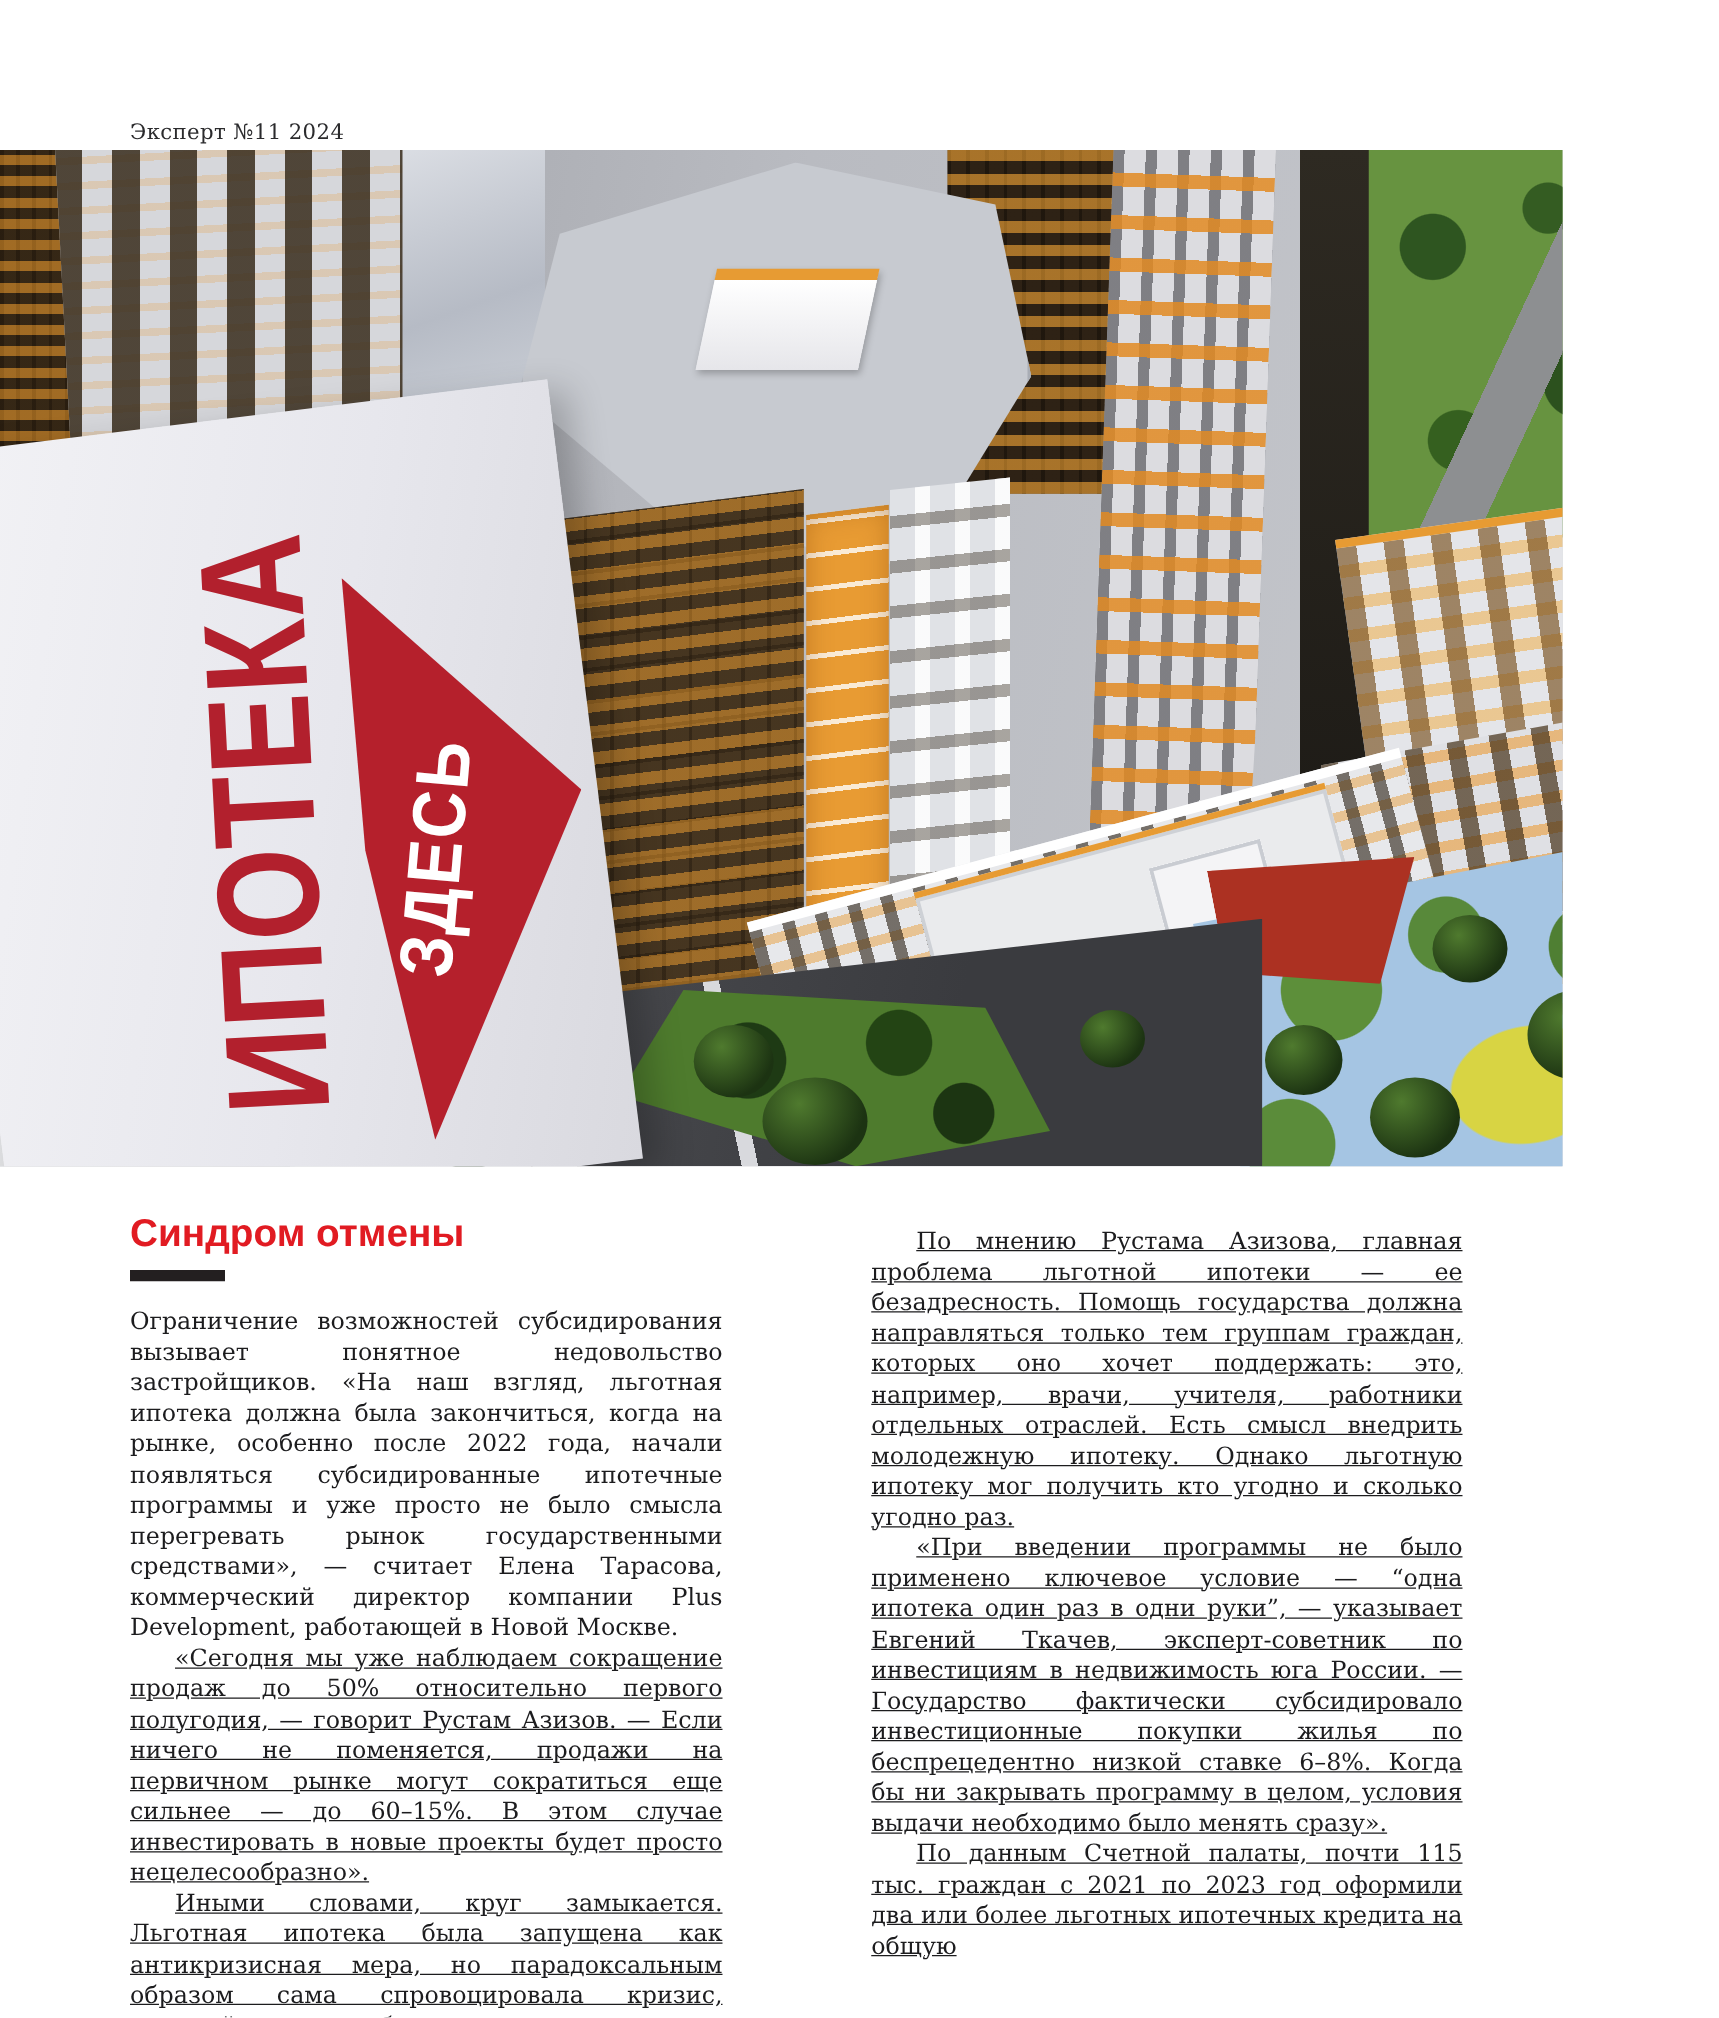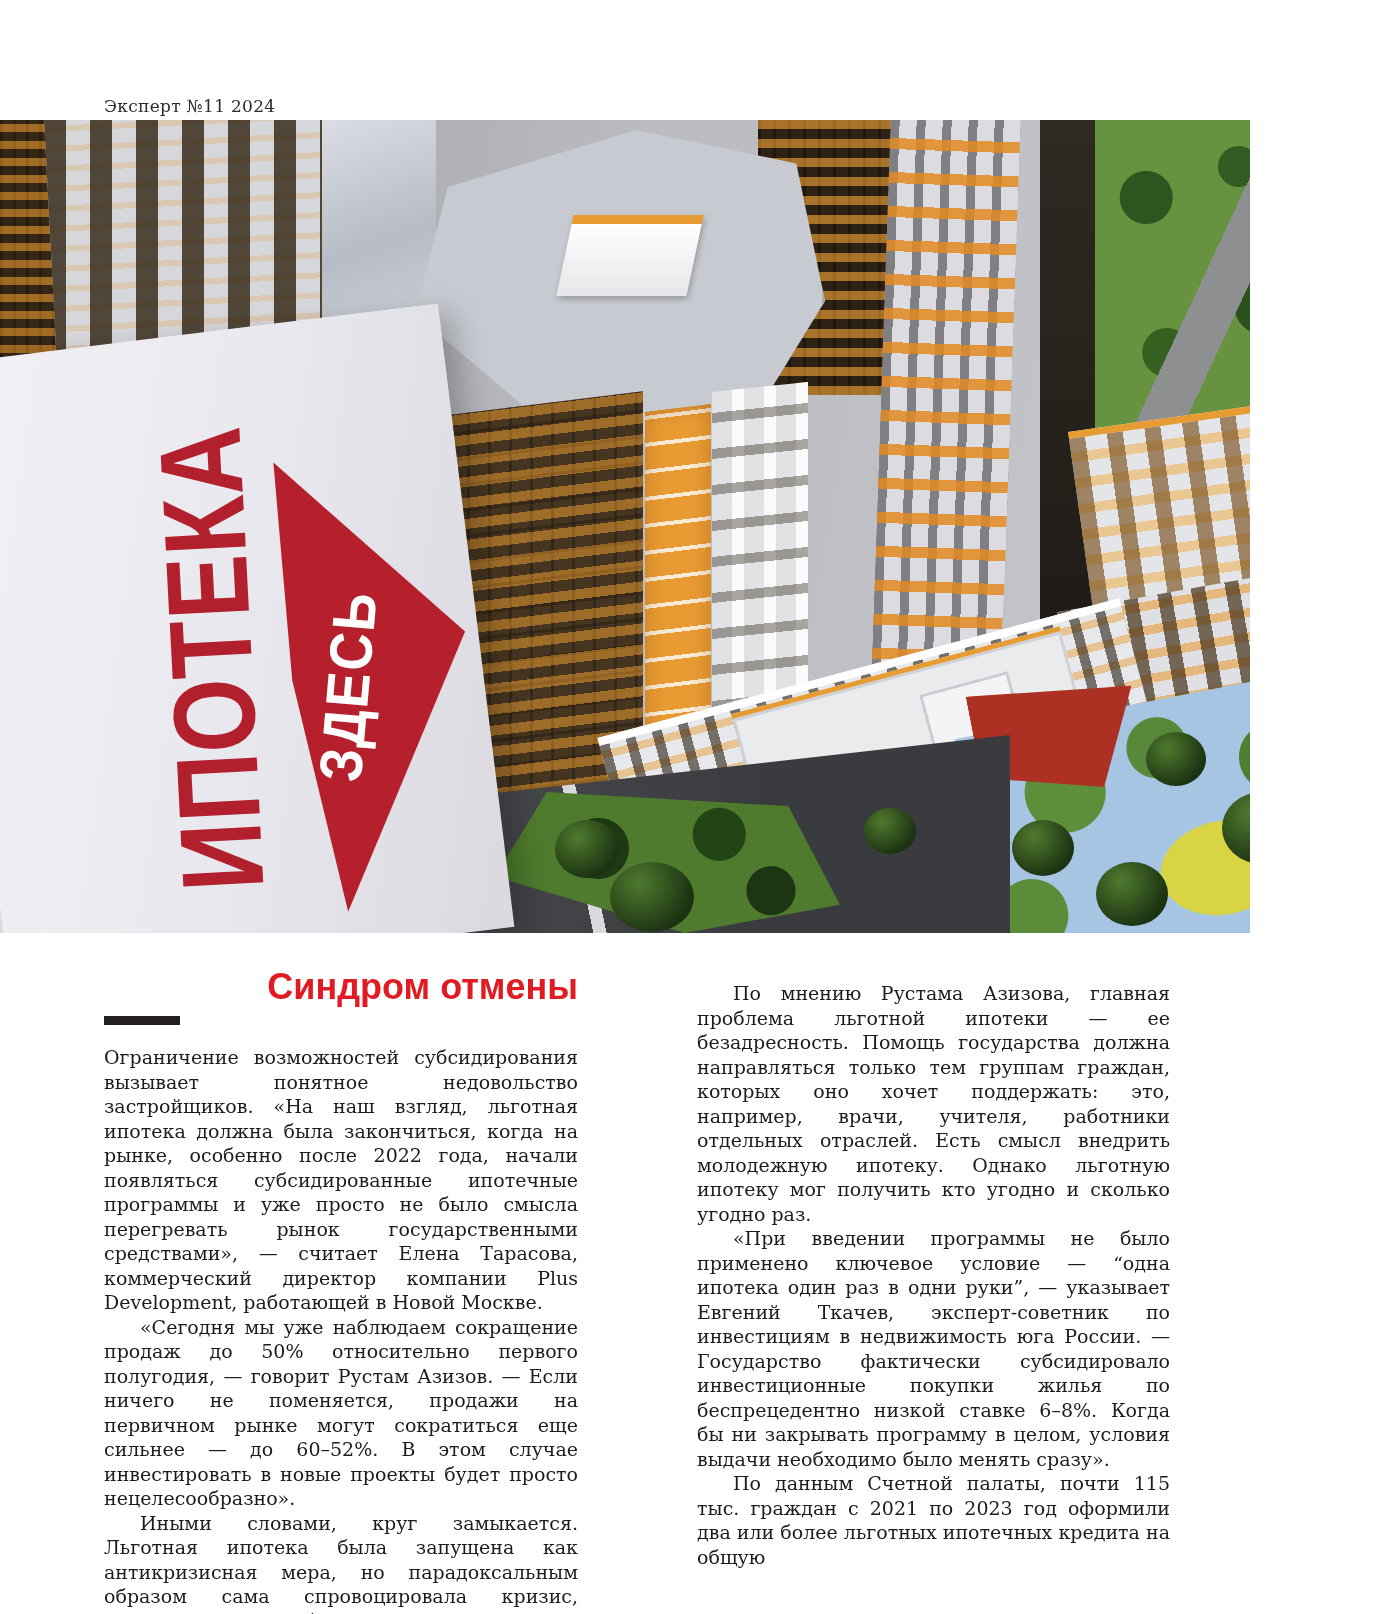--- a/index.html
+++ b/index.html
@@ -120,24 +120,24 @@
       white-space:nowrap;}
 
   
   .red-tab{position:absolute;left:1267px;top:535px;width:61px;height:398px;display:flex;}
   .red-tab-overlay{width:33px;height:100%;background:rgba(125,8,24,.78);}
   .red-tab-solid{width:28px;height:100%;background:#d8192a;}
 
   
   .col{position:absolute;color:#1c1c1e;}
   .col p{margin:0;font:19px/24.5px "DejaVu Serif", serif;text-align:justify;}
-  .col p.indent{text-indent:36px;}
+  .col p.indent{text-indent:36px;text-decoration:underline;}
   .col-left{left:104px;top:972px;width:474px;}
   .col-right{left:697px;top:981px;width:473px;}
-  .headline{margin:0;font-family:"Liberation Sans", sans-serif;font-weight:800;font-size:36px;line-height:30px;color:#e11b22;text-align:right;}
+  .headline{margin:0;font-family:"Liberation Sans", sans-serif;font-weight:800;font-size:31px;line-height:30px;color:#e11b22;}
   .rule{width:76px;height:9px;background:#231f20;margin:14px 0 20px 0;}
 </style>
 </head>
 <body>
 
 <div class="page">
 
   <span class="mag-issue">Эксперт №11 2024</span>
   <span class="page-num">98</span>
 
@@ -182,21 +182,21 @@
 
   <div class="red-tab">
     <div class="red-tab-overlay"></div>
     <div class="red-tab-solid"></div>
   </div>
 
   <section class="col col-left">
     <h2 class="headline">Синдром отмены</h2>
     <div class="rule"></div>
     <p>Ограничение возможностей субсидирования вызывает понятное недовольство застройщиков. «На наш взгляд, льготная ипотека должна была закончиться, когда на рынке, особенно после 2022 года, начали появляться субсидированные ипотечные программы и уже просто не было смысла перегревать рынок государственными средствами», — считает Елена Тарасова, коммерческий директор компании Plus Development, работающей в Новой Москве.</p>
-    <p class="indent">«Сегодня мы уже наблюдаем сокращение продаж до 50% относительно первого полугодия, — говорит Рустам Азизов. — Если ничего не поменяется, продажи на первичном рынке могут сократиться еще сильнее — до 60–52%. В этом случае инвестировать в новые проекты будет просто нецелесообразно».</p>
+    <p class="indent">«Сегодня мы уже наблюдаем сокращение продаж до 50% относительно первого полугодия, — говорит Рустам Азизов. — Если ничего не поменяется, продажи на первичном рынке могут сократиться еще сильнее — до 60–15%. В этом случае инвестировать в новые проекты будет просто нецелесообразно».</p>
     <p class="indent">Иными словами, круг замыкается. Льготная ипотека была запущена как антикризисная мера, но парадоксальным образом сама спровоцировала кризис, который теперь требует новых мер</p>
   </section>
 
   <section class="col col-right">
     <p class="indent">По мнению Рустама Азизова, главная проблема льготной ипотеки — ее безадресность. Помощь государства должна направляться только тем группам граждан, которых оно хочет поддержать: это, например, врачи, учителя, работники отдельных отраслей. Есть смысл внедрить молодежную ипотеку. Однако льготную ипотеку мог получить кто угодно и сколько угодно раз.</p>
     <p class="indent">«При введении программы не было применено ключевое условие — “одна ипотека один раз в одни руки”, — указывает Евгений Ткачев, эксперт-советник по инвестициям в недвижимость юга России. — Государство фактически субсидировало инвестиционные покупки жилья по беспрецедентно низкой ставке 6–8%. Когда бы ни закрывать программу в целом, условия выдачи необходимо было менять сразу».</p>
     <p class="indent"><span>По данным Счетной палаты, почти 115 тыс. граждан с 2021 по 2023 год оформили два или более льготных ипотечных кредита на общую</span> </p>
   </section>
 
 </div>

